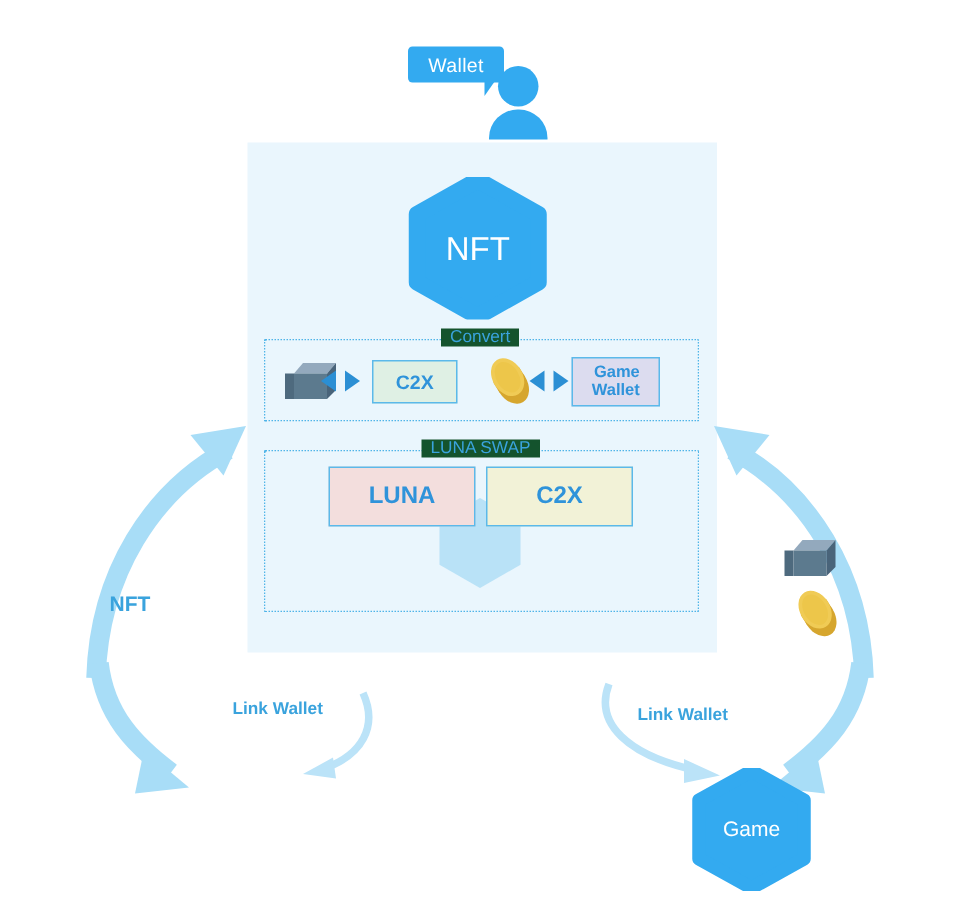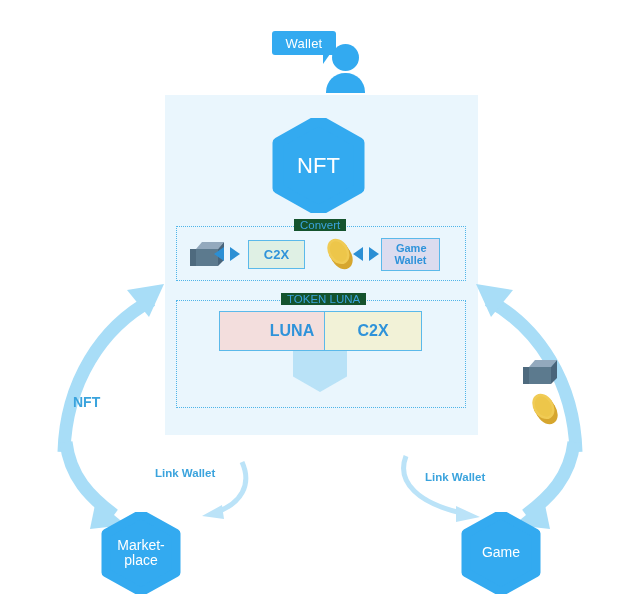--- a/index.html
+++ b/index.html
@@ -151,21 +151,20 @@
   }
   #chip-gametoken-convert {
     left: 381px; top: 238px; width: 57px; height: 31px;
     background: #dcdcef;
     font-size: 11px;
   }
   #chip-luna {
     left: 219px; top: 311px; width: 96px; height: 38px;
     background: #f3dedd;
     font-size: 16px;
-    padding-left: 24px;
   }
   #chip-c2x-swap {
     left: 324px; top: 311px; width: 96px; height: 38px;
     background: #f2f2d7;
     font-size: 16px;
   }
   #chip-gametoken-swap {
     left: 271px; top: 366px; width: 95px; height: 33px;
     background: #dfdff1;
     font-size: 14px;
@@ -300,21 +299,21 @@
   </svg>
 
   <div class="chip" id="chip-gametoken-convert">
     <span>
       <span>Game</span><br>
       <span>Wallet</span>
     </span>
   </div>
 
   <div class="dotted-box" id="tokenswap-box"></div>
-  <div class="section-title" id="tokenswap-title">TOKEN LUNA</div>
+  <div class="section-title" id="tokenswap-title">LUNA SWAP</div>
 
   <svg class="abs" id="swap-ghost-hex" viewBox="0 0 62 64">
     <path d="M31,2 L58,17.5 L58,46.5 L31,62 L4,46.5 L4,17.5 Z" fill="#8fd2f3" opacity="0.55"></path>
   </svg>
 
   <div class="chip" id="chip-luna">
     <span>LUNA</span>
   </div>
 
   <div class="chip" id="chip-c2x-swap">
@@ -331,29 +330,20 @@
 
   <svg class="coin-icon" id="coin-icon-right" viewBox="0 0 30 34">
     <g transform="rotate(-32 15 17)">
       <ellipse cx="15" cy="20" rx="10" ry="13.5" fill="#d6a62e"></ellipse>
       <rect x="5" y="12" width="20" height="8" fill="#d6a62e"></rect>
       <ellipse cx="15" cy="14" rx="10" ry="13.5" fill="#f0cb55"></ellipse>
       <ellipse cx="15" cy="14" rx="7.5" ry="11" fill="#edc64a"></ellipse>
     </g>
   </svg>
 
-  <div class="hexagon" id="marketplace-hex">
-    <svg class="hexshape" viewBox="0 0 80 82">
-      <path d="M40,2 L75,21.5 L75,60.5 L40,80 L5,60.5 L5,21.5 Z" fill="#33aaf0" stroke="#33aaf0" stroke-width="9" stroke-linejoin="round"></path>
-    </svg>
-    <span class="hextext">
-      <span>Market-</span><br>
-      <span>place</span>
-    </span>
-  </div>
 
   <div class="hexagon" id="game-hex">
     <svg class="hexshape" viewBox="0 0 80 82">
       <path d="M40,2 L75,21.5 L75,60.5 L40,80 L5,60.5 L5,21.5 Z" fill="#33aaf0" stroke="#33aaf0" stroke-width="9" stroke-linejoin="round"></path>
     </svg>
     <span class="hextext">Game</span>
   </div>
 
 </div>
 

